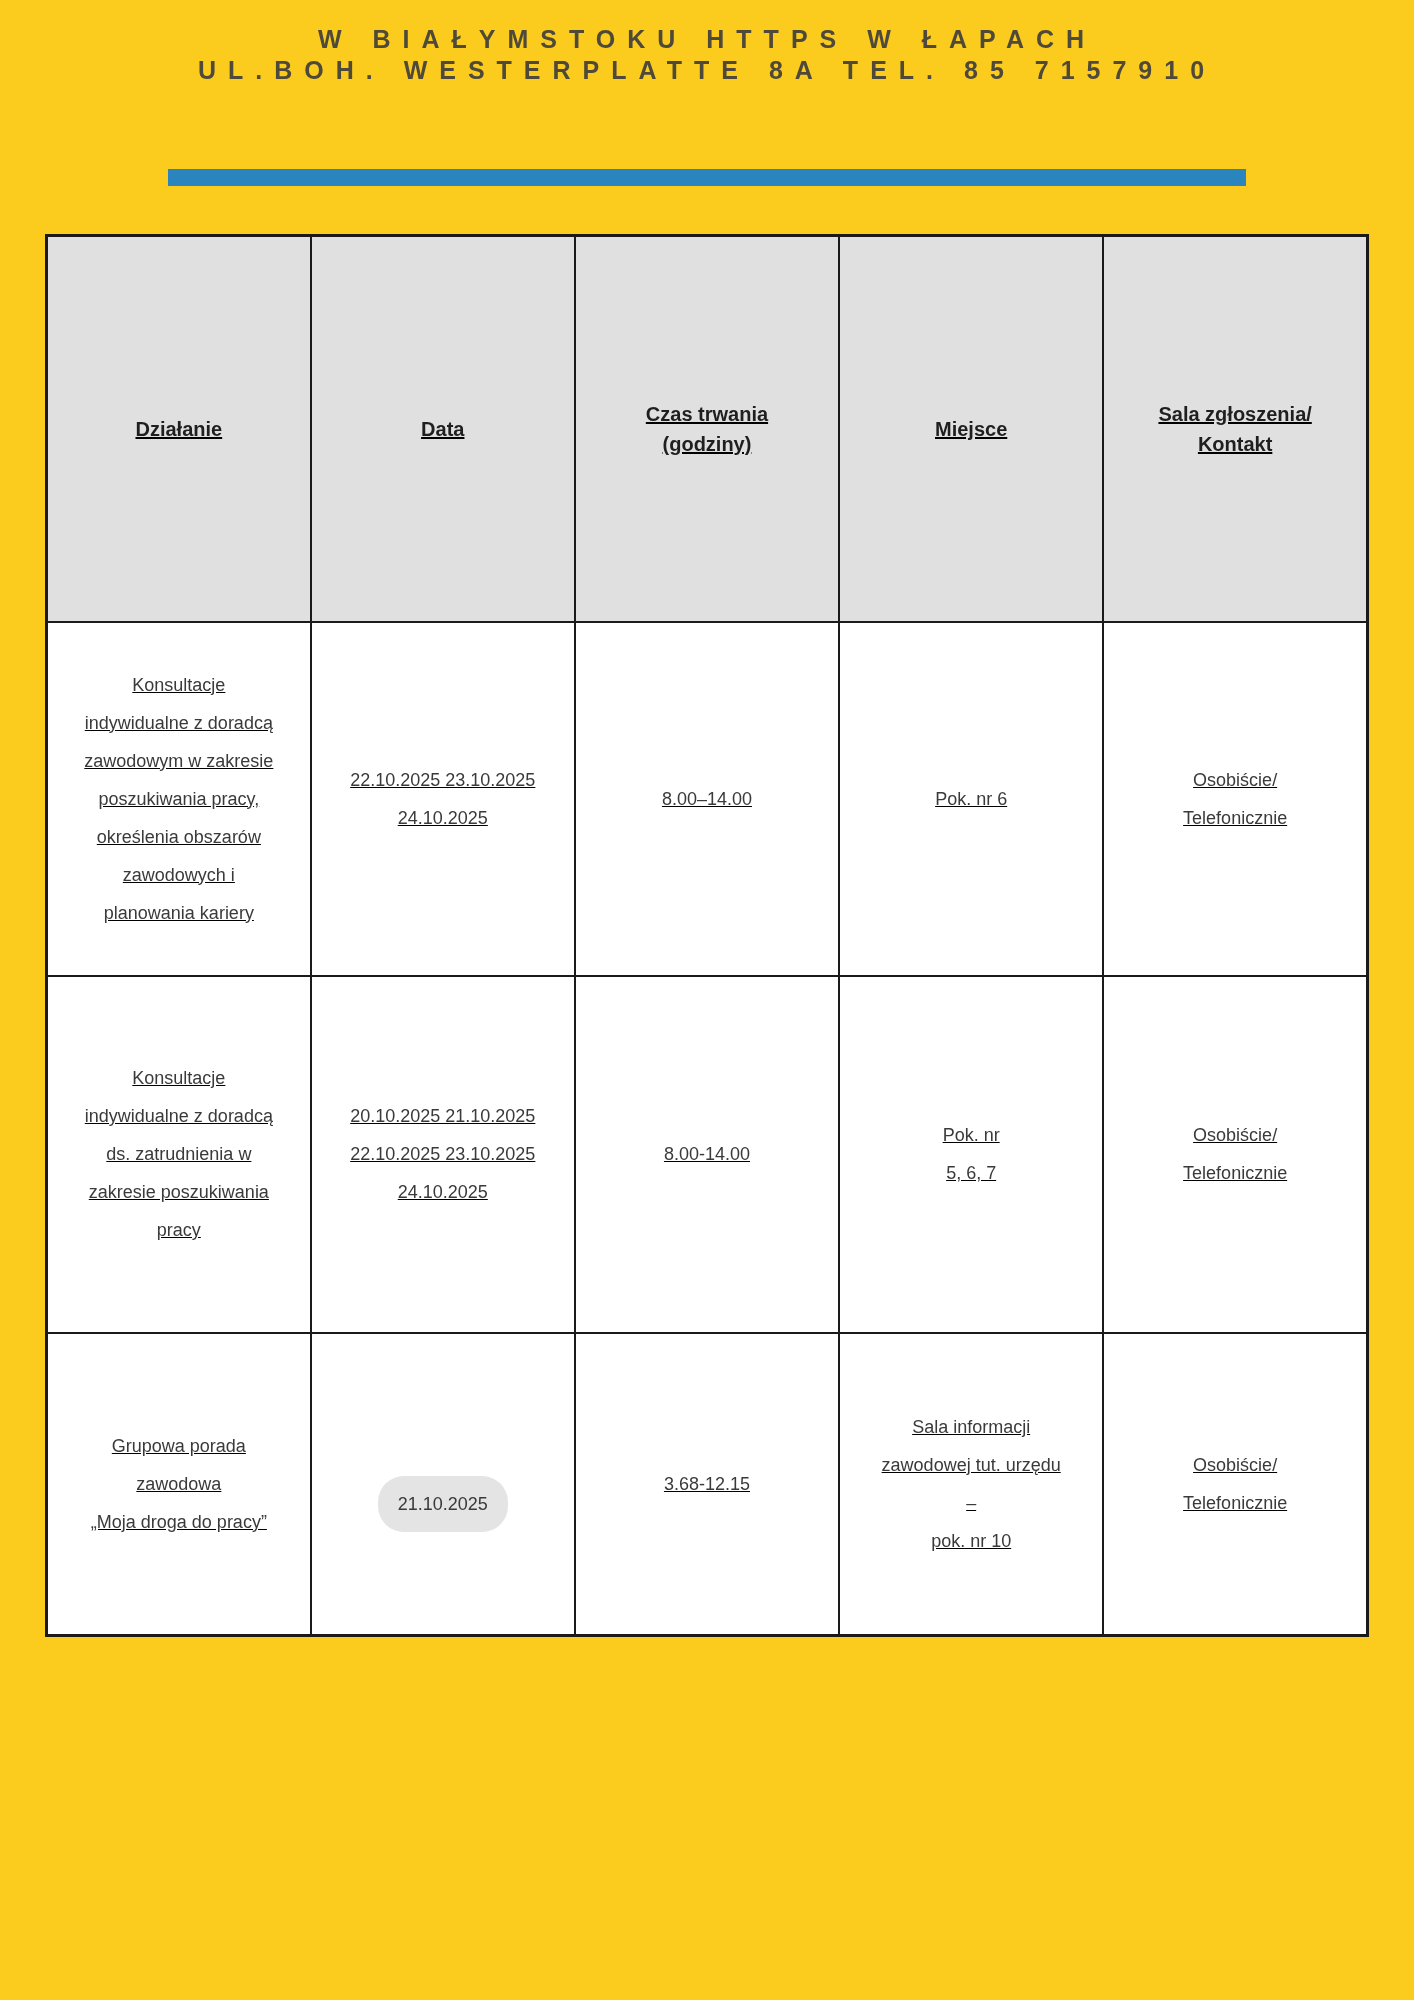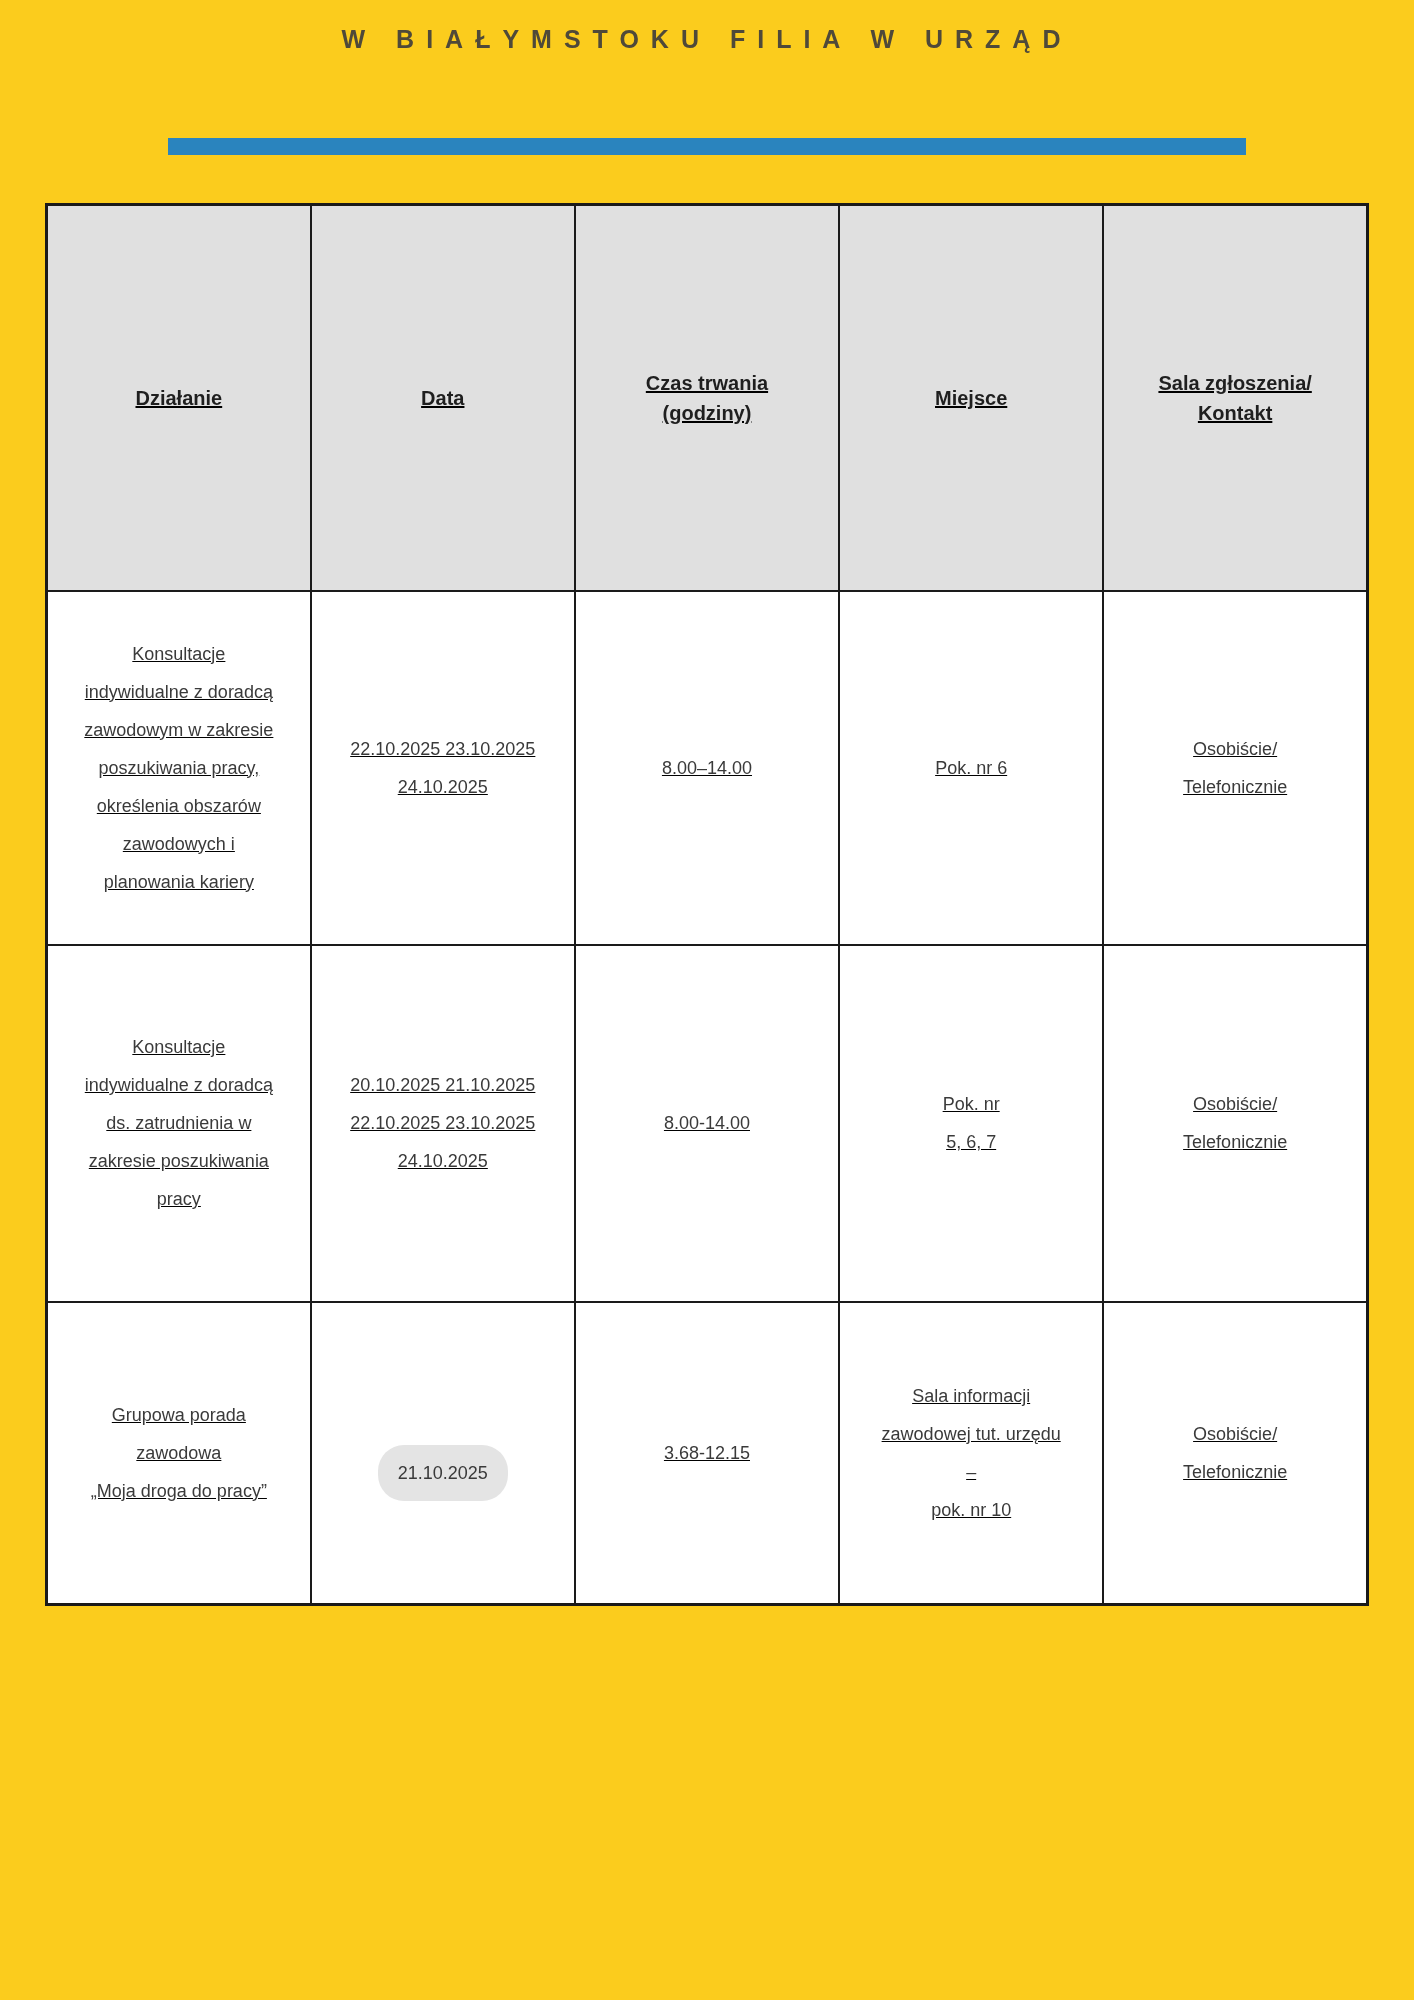--- a/index.html
+++ b/index.html
@@ -54,21 +54,22 @@
     white-space:nowrap;
     margin-top:40px;
   }
 </style>
 </head>
 <body>
 
 <div class="poster">
 
   <div class="header">
-    <div class="hline">W BIAŁYMSTOKU FILIA W URZĄD</div>
+    <div class="hline">W BIAŁYMSTOKU HTTPS W ŁAPACH</div>
+    <div class="hline">UL.BOH. WESTERPLATTE 8A TEL. 85 7157910</div>
   </div>
 
   <div class="divider"></div>
 
   <table class="schedule">
     <thead>
       <tr class="head-row">
         <th>Działanie</th>
         <th>Data</th>
         <th>Czas trwania

